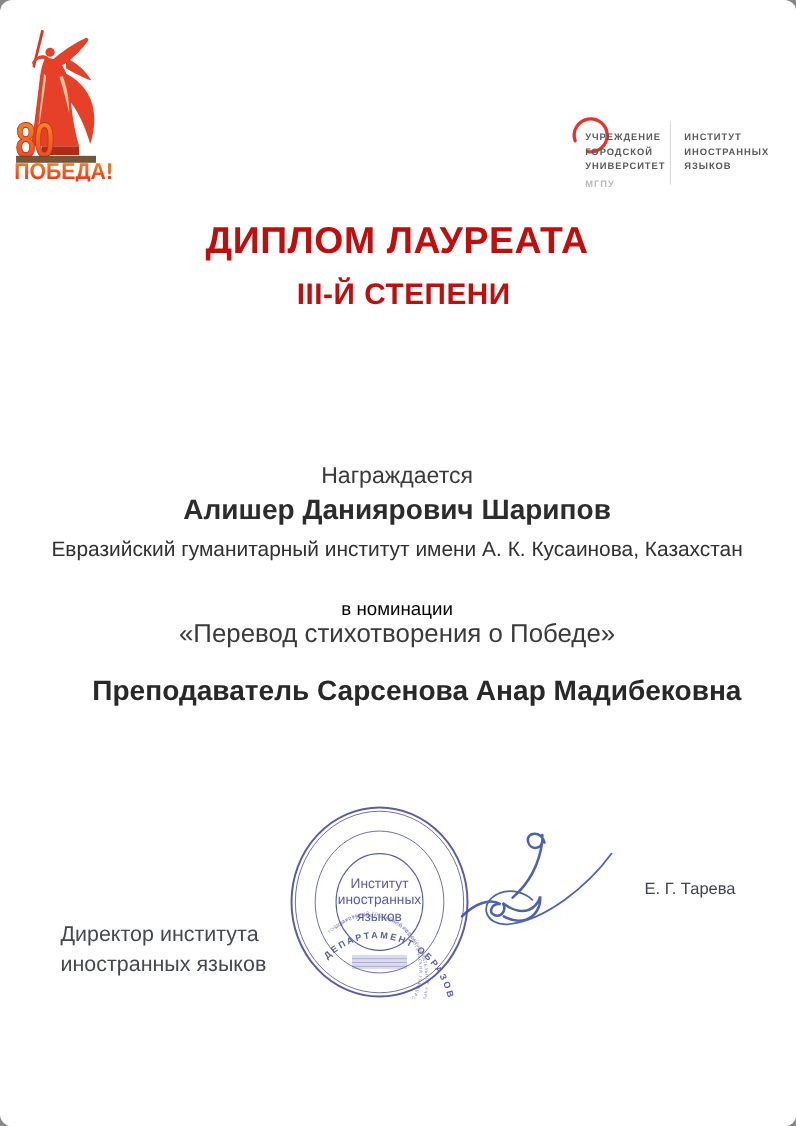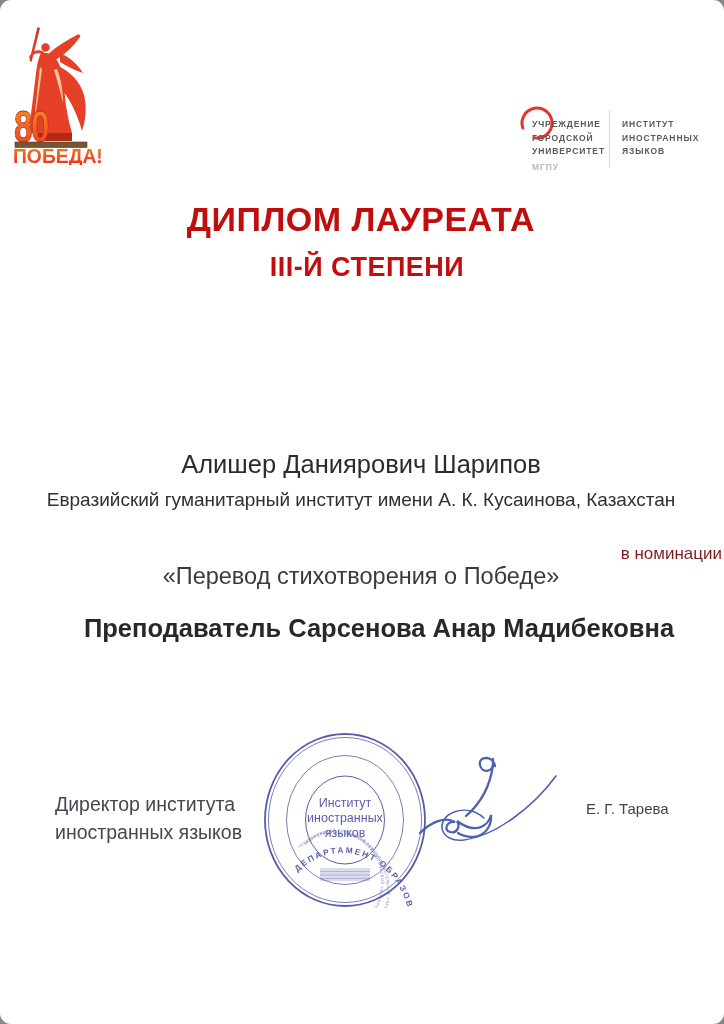--- a/index.html
+++ b/index.html
@@ -18,28 +18,28 @@
   .uni-col{position:absolute;font-size:8.5px;font-weight:bold;letter-spacing:.9px;
            line-height:13.5px;color:#58595b;white-space:nowrap;}
   .uni-col .muted{color:#b7b9bb;margin-top:2px;}
   .uni-divider{position:absolute;left:104px;top:10px;width:1px;height:58px;background:#d8d8d8;}
 
   
   .title-main{top:200px;font-size:34px;font-weight:bold;color:#c20d0d;letter-spacing:.5px;}
   .title-degree{top:252px;font-size:27px;font-weight:bold;color:#c20d0d;letter-spacing:.5px;padding-left:12px;}
   .contest{top:298px;font-size:24px;line-height:31px;color:#3a3a3a;}
   .award-label{top:421px;font-size:21px;color:#3a3a3a;}
-  .recipient{top:450px;font-size:25.5px;font-weight:normal;color:#2c2c2c;}
+  .recipient{top:450px;font-size:25.5px;font-weight:bold;color:#2c2c2c;}
   .affiliation{top:489px;font-size:19px;color:#303030;}
-  .nom-label{top:544px;font-size:17px;color:#7f1d1d;text-align:right;}
+  .nom-label{top:544px;font-size:17px;color:#000000;}
   .nomination{top:563px;font-size:23.5px;color:#3a3a3a;}
   .teacher{top:614px;font-size:25.5px;font-weight:bold;color:#282828;margin-left:36px;}
 
   
-  .director{left:55px;top:791px;font-size:19.5px;line-height:27.5px;color:#45484f;}
+  .director{left:55px;top:836px;font-size:19.5px;line-height:27.5px;color:#45484f;}
   .signer{left:586px;top:800px;font-size:15px;color:#3f434b;}
   .stamp-svg{left:261px;top:732px;width:168px;height:176px;opacity:.88;}
   .signature-svg{left:396px;top:740px;width:175px;height:132px;opacity:.92;}
 </style>
 </head>
 <body>
 
 <div class="page">
 
   <svg class="abs victory-logo" viewBox="0 0 100 150">
@@ -90,20 +90,21 @@
       <div>ИНСТИТУТ</div>
       <div>ИНОСТРАННЫХ</div>
       <div>ЯЗЫКОВ</div>
     </div>
   </div>
 
   <div class="center title-main">ДИПЛОМ ЛАУРЕАТА</div>
   <div class="center title-degree">III-Й СТЕПЕНИ</div>
 
 
+  <div class="center award-label">Награждается</div>
   <div class="center recipient">Алишер Даниярович Шарипов</div>
   <div class="center affiliation">Евразийский гуманитарный институт имени А. К. Кусаинова, Казахстан</div>
   <div class="center nom-label">в номинации</div>
   <div class="center nomination">«Перевод стихотворения о Победе»</div>
   <div class="center teacher">Преподаватель Сарсенова Анар Мадибековна</div>
 
   <div class="abs director">
     <div>Директор института</div>
     <div>иностранных языков</div>
   </div>

